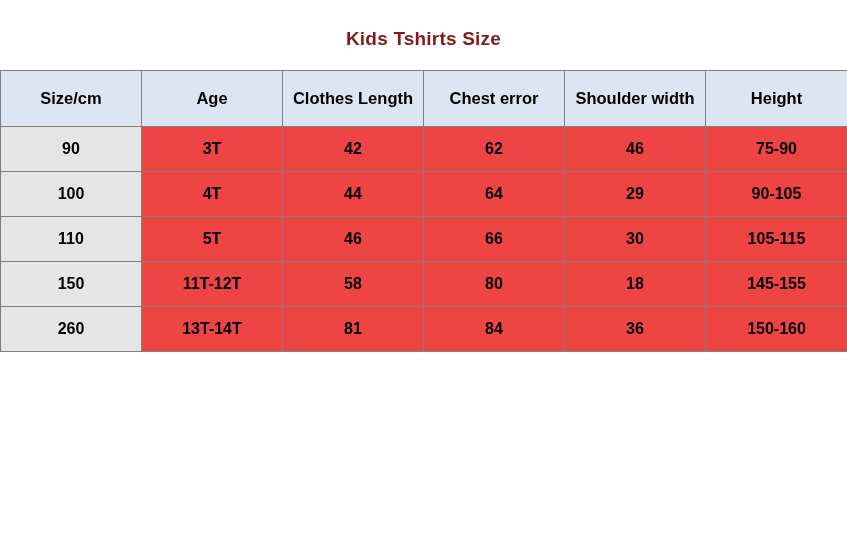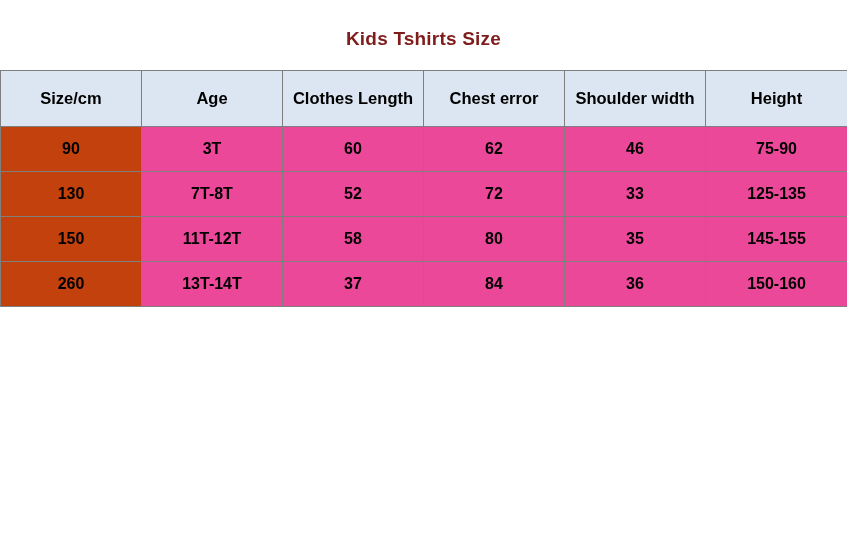--- a/index.html
+++ b/index.html
@@ -44,25 +44,25 @@
     padding: 0;
     height: 44px;
     line-height: 1.15;
   }
   table.size-table thead th {
     background: #dce6f2;
     height: 55px;
     font-size: 16.5px;
   }
   table.size-table tbody td {
-    background: #ec4899;
+    background: #ef4444;
     height: 44px;
   }
   table.size-table tbody td.size-col {
-    background: #c2410c;
+    background: #e5e5e5;
   }
   .footer-row td {
     background: #ffffff !important;
     height: 46px;
     font-size: 17px;
     font-weight: bold;
     letter-spacing: 0.1px;
   }
   
   col.c0 { width: 141px; }
@@ -95,45 +95,53 @@
         <th>Clothes Length</th>
         <th>Chest error</th>
         <th>Shoulder width</th>
         <th>Height</th>
       </tr>
     </thead>
     <tbody>
       <tr>
         <td class="size-col">90</td>
         <td>3T</td>
-        <td>60</td>
+        <td>42</td>
         <td>62</td>
         <td>46</td>
         <td>75-90</td>
       </tr>
       <tr>
-        <td class="size-col">130</td>
-        <td>7T-8T</td>
-        <td>52</td>
-        <td>72</td>
-        <td>33</td>
-        <td>125-135</td>
+        <td class="size-col">100</td>
+        <td>4T</td>
+        <td>44</td>
+        <td>64</td>
+        <td>29</td>
+        <td>90-105</td>
+      </tr>
+      <tr>
+        <td class="size-col">110</td>
+        <td>5T</td>
+        <td>46</td>
+        <td>66</td>
+        <td>30</td>
+        <td>105-115</td>
       </tr>
       <tr>
         <td class="size-col">150</td>
         <td>11T-12T</td>
         <td>58</td>
         <td>80</td>
-        <td>35</td>
+        <td>18</td>
         <td>145-155</td>
       </tr>
       <tr>
         <td class="size-col">260</td>
         <td>13T-14T</td>
-        <td>37</td>
+        <td>81</td>
         <td>84</td>
         <td>36</td>
         <td>150-160</td>
       </tr>
     </tbody>
   </table>
 
 </div>
 
 </body></html>

